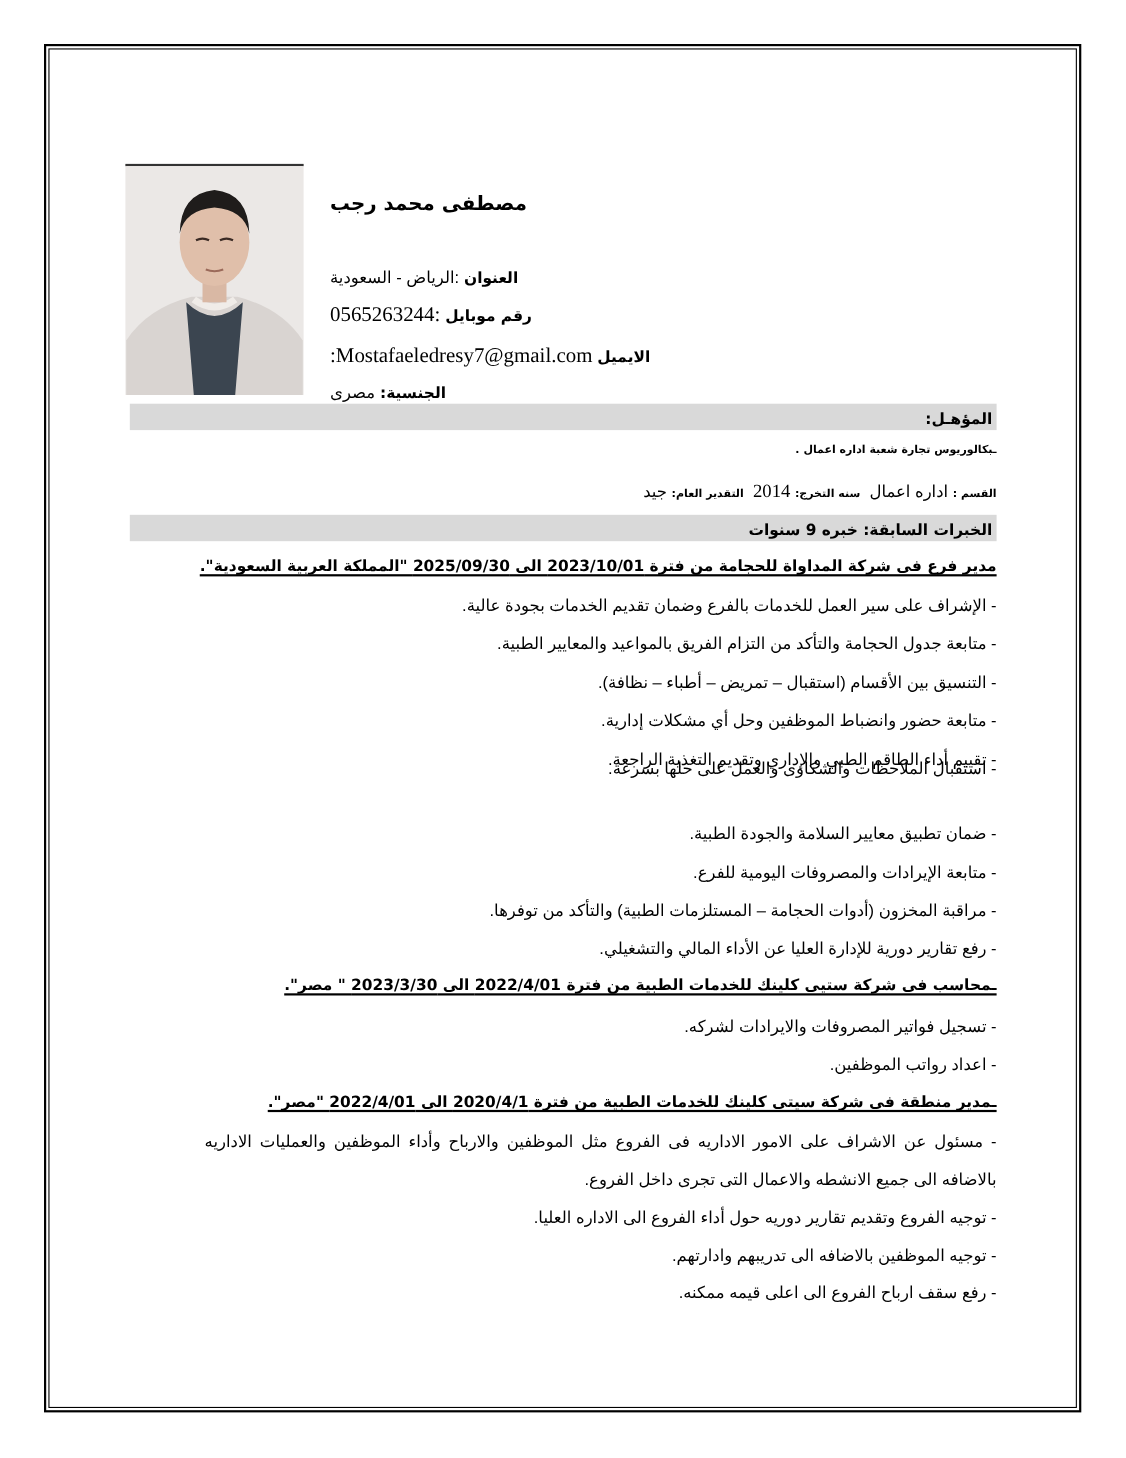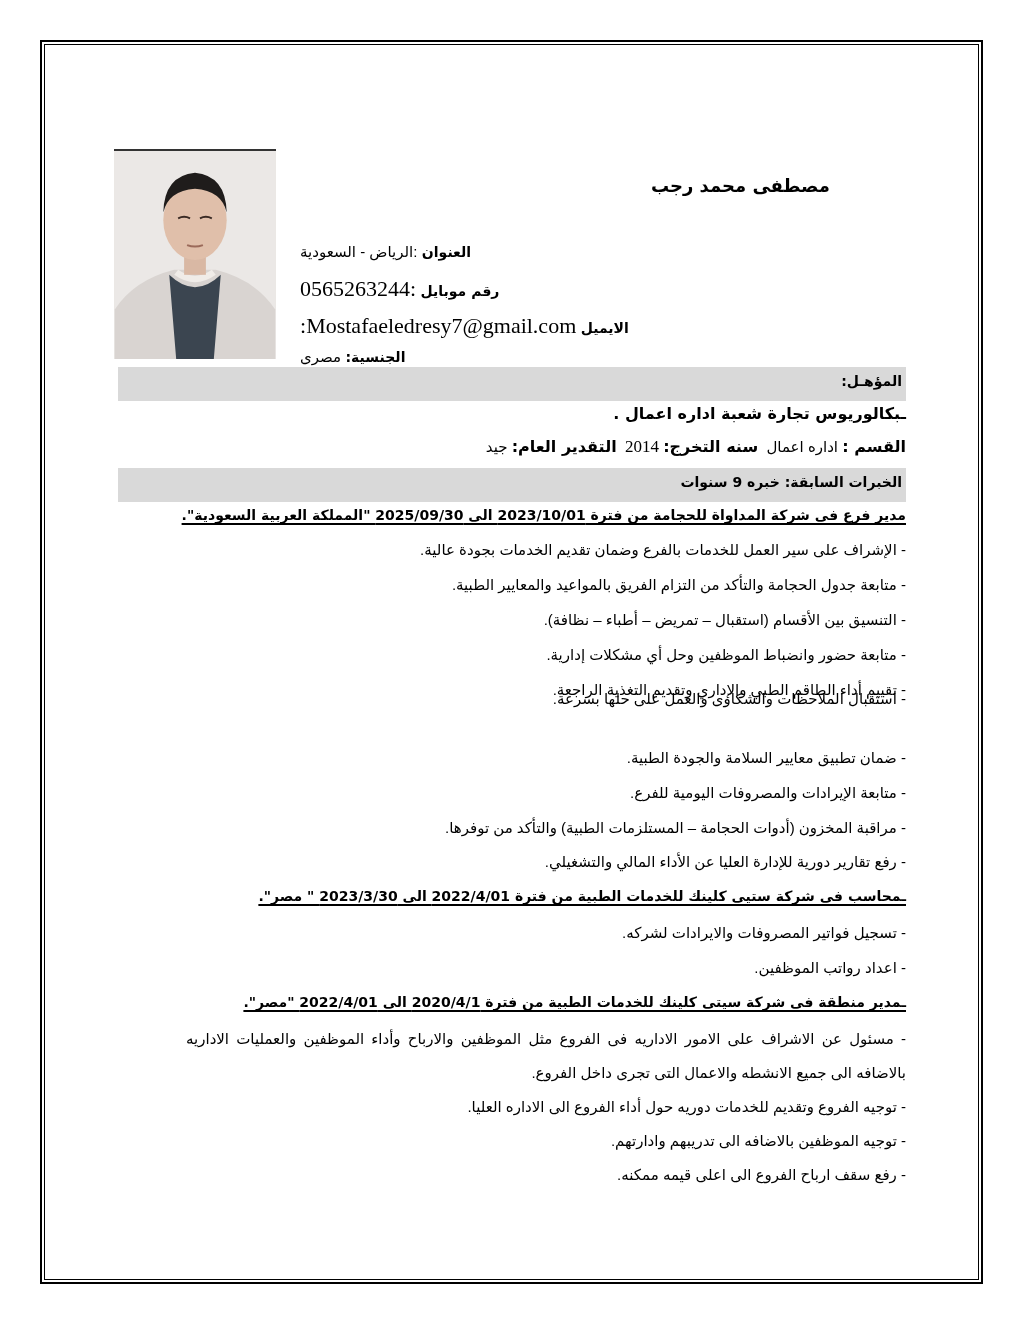--- a/index.html
+++ b/index.html
@@ -7,30 +7,30 @@
          font-family: "Liberation Sans", "DejaVu Sans", sans-serif; color: #000; }
   .page-border-outer { position: absolute; left: 40px; top: 40px; width: 943px; height: 1244px;
          border: 2px solid #000; box-sizing: border-box; }
   .page-border-inner { position: absolute; left: 44px; top: 44px; width: 935px; height: 1236px;
          border: 1px solid #000; box-sizing: border-box; }
   .photo { position: absolute; left: 114px; top: 149px; width: 162px; height: 210px;
            background: #ebe8e6; overflow: hidden; border-top: 2px solid #333; box-sizing: border-box; }
   .photo svg { width: 100%; height: 100%; display: block; }
   .header { position: absolute; left: 300px; top: 170px; width: 600px; direction: rtl; text-align: center; }
   .name { font-family: "DejaVu Sans", sans-serif; font-weight: bold; font-size: 18px; position: absolute;
-          top: 5px; left: 0; right: 0; text-align: right; padding-right: 70px; }
+          top: 5px; left: 0; right: 0; text-align: left; padding-right: 70px; }
   .info-line { position: absolute; left: 0; right: 0; text-align: left; font-size: 16px; padding-right: 70px; margin-top: 16px; }
   .info-line .lbl { font-weight: bold; font-family: "DejaVu Sans", sans-serif; font-size: 14px; }
-  .info-line .val-latin { font-family: "Liberation Serif", serif; font-size: 22px; }
+  .info-line .val-latin { font-family: "Liberation Serif", serif; font-size: 19px; }
   .info-line .val-ar { font-size: 15px; }
-  .section-bar { position: absolute; left: 118px; width: 788px; height: 34px; background: #d9d9d9;
+  .section-bar { position: absolute; left: 118px; width: 788px; height: 24px; background: #d9d9d9;
                  direction: rtl; box-sizing: border-box; padding: 5px 4px 0 0; }
   .section-bar span { font-family: "DejaVu Sans", sans-serif; font-weight: bold; font-size: 14px; }
   .line { position: absolute; right: 118px; direction: rtl; text-align: right; font-size: 15px; white-space: nowrap; }
-  .bold { font-family: "DejaVu Sans", sans-serif; font-weight: bold; font-size: 16px; }
+  .bold { font-family: "DejaVu Sans", sans-serif; font-weight: bold; font-size: 10px; }
   .job-title { font-family: "DejaVu Sans", sans-serif; font-weight: bold; font-size: 14px;
                text-decoration: underline; text-decoration-thickness: 2px; text-underline-offset: 3px; text-align: right; }
   .bullet { font-size: 15px; }
   .para { position: absolute; right: 118px; width: 720px; direction: rtl; text-align: justify;
           font-size: 15px; line-height: 34px; }
   .num { font-family: "Liberation Serif", serif; font-size: 17px; }
 </style>
 </head>
 <body>
 
@@ -100,15 +100,15 @@
 <div class="line bullet" style="top:784px">- متابعة الإيرادات والمصروفات اليومية للفرع.</div>
 <div class="line bullet" style="top:819px">- مراقبة المخزون (أدوات الحجامة – المستلزمات الطبية) والتأكد من توفرها.</div>
 <div class="line bullet" style="top:853px">- رفع تقارير دورية للإدارة العليا عن الأداء المالي والتشغيلي.</div>
 
 <div class="line job-title" style="top:888px">ـمحاسب فى شركة ستيى كلينك للخدمات الطبية من فترة 2022/4/01 الى 2023/3/30 " مصر".</div>
 <div class="line bullet" style="top:924px">- تسجيل فواتير المصروفات والايرادات لشركه.</div>
 <div class="line bullet" style="top:959px">- اعداد رواتب الموظفين.</div>
 
 <div class="line job-title" style="top:994px">ـمدير منطقة فى شركة سيتى كلينك للخدمات الطبية من فترة 2020/4/1 الى 2022/4/01 "مصر".</div>
 <div class="para" style="top:1022px">- مسئول عن الاشراف على الامور الاداريه فى الفروع مثل الموظفين والارباح وأداء الموظفين والعمليات الاداريه بالاضافه الى جميع الانشطه والاعمال التى تجرى داخل الفروع.</div>
-<div class="line bullet" style="top:1098px">- توجيه الفروع وتقديم للخدمات دوريه حول أداء الفروع الى الاداره العليا.</div>
+<div class="line bullet" style="top:1098px">- توجيه الفروع وتقديم تقارير دوريه حول أداء الفروع الى الاداره العليا.</div>
 <div class="line bullet" style="top:1132px">- توجيه الموظفين بالاضافه الى تدريبهم وادارتهم.</div>
 <div class="line bullet" style="top:1166px">- رفع سقف ارباح الفروع الى اعلى قيمه ممكنه.</div>
 
 </body></html>

